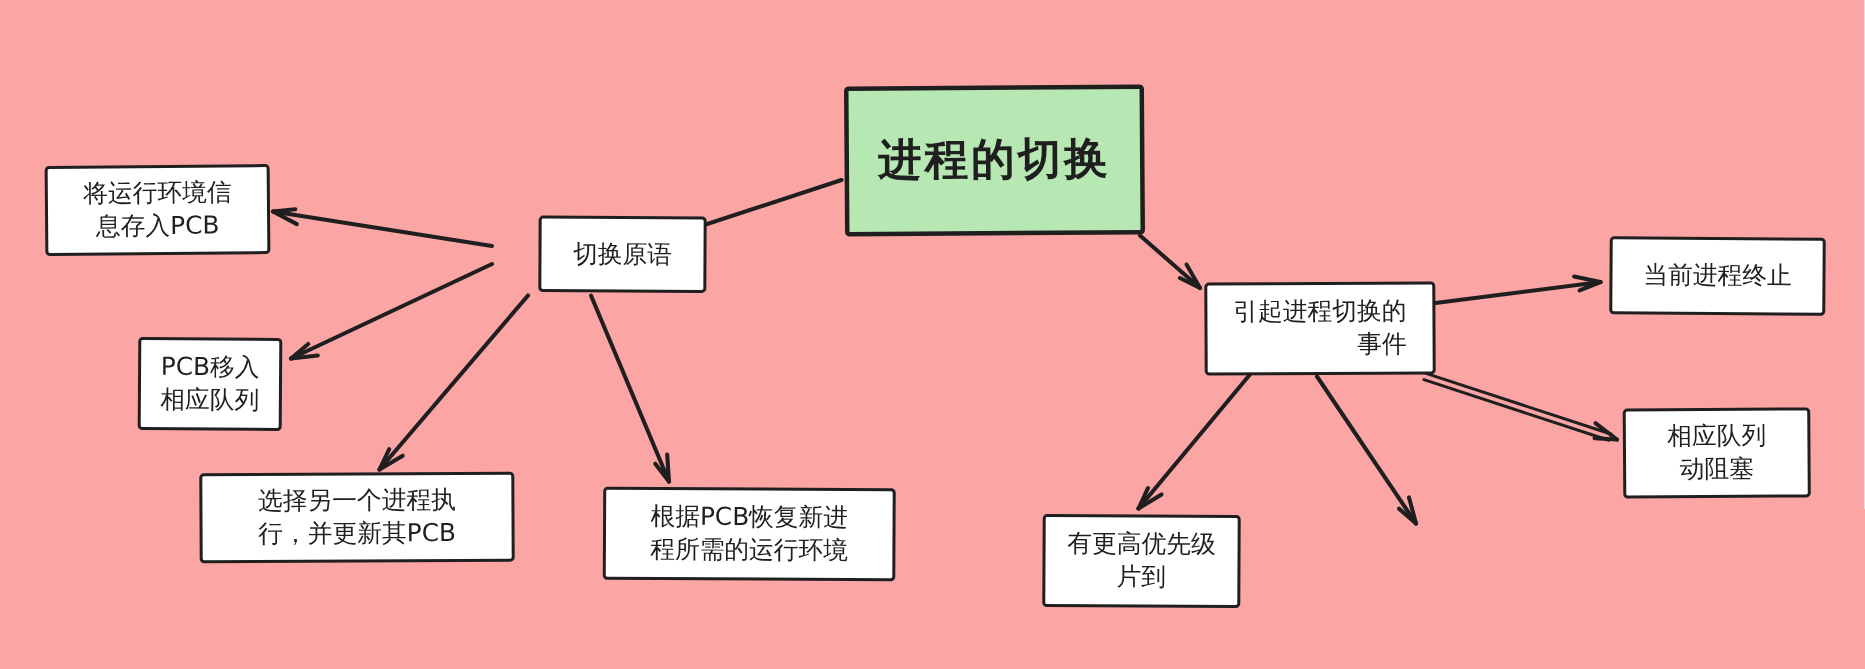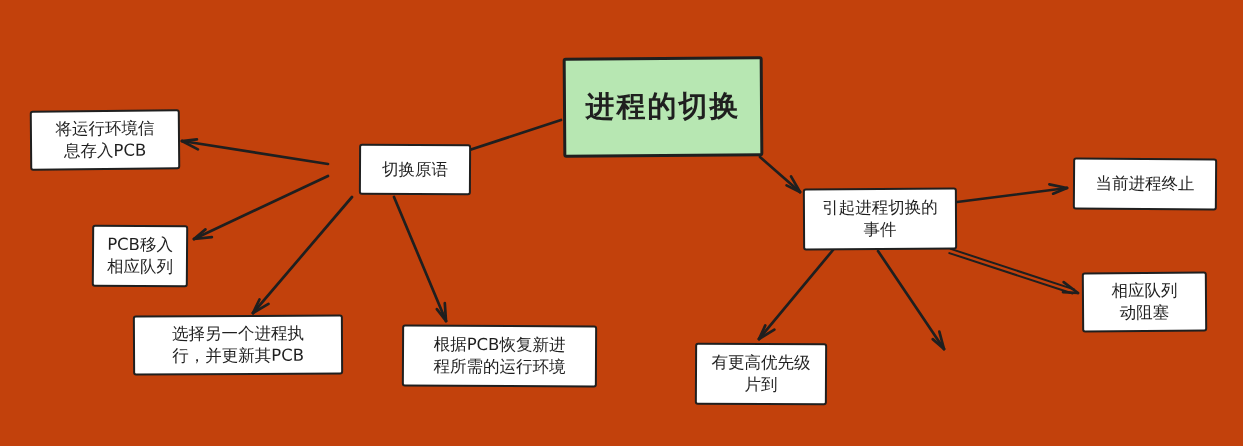--- a/index.html
+++ b/index.html
@@ -1,19 +1,19 @@
 <!DOCTYPE html>
 <html><head>
 <meta charset="utf-8">
 <style>
   html,body{margin:0;padding:0;background:#ffffff;}
   .canvas{
     position:relative;
     width:1243px;height:446px;
-    background:#c2410c;
+    background:#fca5a5;
     font-family:"DejaVu Sans","Liberation Sans",sans-serif;
     color:#1f1f1f;
     overflow:hidden;
   }
   #edges{position:absolute;left:0;top:0;width:1243px;height:446px;}
   .node{
     position:absolute;
     display:flex;align-items:center;justify-content:center;
     text-align:center;
     border:2.6px solid #1f1f1f;
@@ -94,20 +94,20 @@
   <div class="node root" id="node-root" style="left: 563px; top: 57px; width: 200px; height: 100px; transform: rotate(-0.4deg); border-color: rgb(31, 31, 31); background: rgb(183, 231, 178);">进程的切换</div>
   <div class="node" id="node-primitive" style="left: 328px; top: 144px; width: 112px; height: 51px; transform: rotate(0.3deg); border-color: rgb(31, 31, 31); margin-left: 31px;">切换原语</div>
   <div class="node" id="node-save_env" style="left: 30px; top: 110px; width: 150px; height: 60px; transform: rotate(-0.5deg); border-color: rgb(31, 31, 31);">将运行环境信
 息存入PCB</div>
   <div class="node" id="node-move_pcb" style="left: 92px; top: 225px; width: 96px; height: 62px; transform: rotate(0.4deg); border-color: rgb(31, 31, 31);">PCB移入
 相应队列</div>
   <div class="node" id="node-select_process" style="left: 133px; top: 315px; width: 210px; height: 60px; transform: rotate(-0.3deg); border-color: rgb(31, 31, 31);">选择另一个进程执
 行，并更新其PCB</div>
   <div class="node" id="node-restore_env" style="left: 402px; top: 325px; width: 195px; height: 62px; transform: rotate(0.3deg); border-color: rgb(31, 31, 31);">根据PCB恢复新进
 程所需的运行环境</div>
-  <div class="node" id="node-events" style="left: 803px; top: 188px; width: 154px; height: 62px; transform: rotate(-0.3deg); border-color: rgb(31, 31, 31);">引起进程切换的
+  <div class="node" id="node-events" style="left: 803px; top: 188px; width: 154px; height: 62px; transform: rotate(-0.3deg); border-color: rgb(31, 31, 31); text-align: right;">引起进程切换的
 事件</div>
   <div class="node" id="node-terminate" style="left: 1073px; top: 158px; width: 144px; height: 52px; transform: rotate(0.4deg); border-color: rgb(31, 31, 31);">当前进程终止</div>
   <div class="node" id="node-block" style="left: 1082px; top: 272px; width: 125px; height: 60px; transform: rotate(-0.4deg); border-color: rgb(31, 31, 31);">相应队列
 动阻塞</div>
   <div class="node" id="node-timeslice" style="left: 695px; top: 343px; width: 132px; height: 62px; transform: rotate(0.3deg); border-color: rgb(31, 31, 31);">有更高优先级
 片到</div>
 </div>
 
 </body></html>

